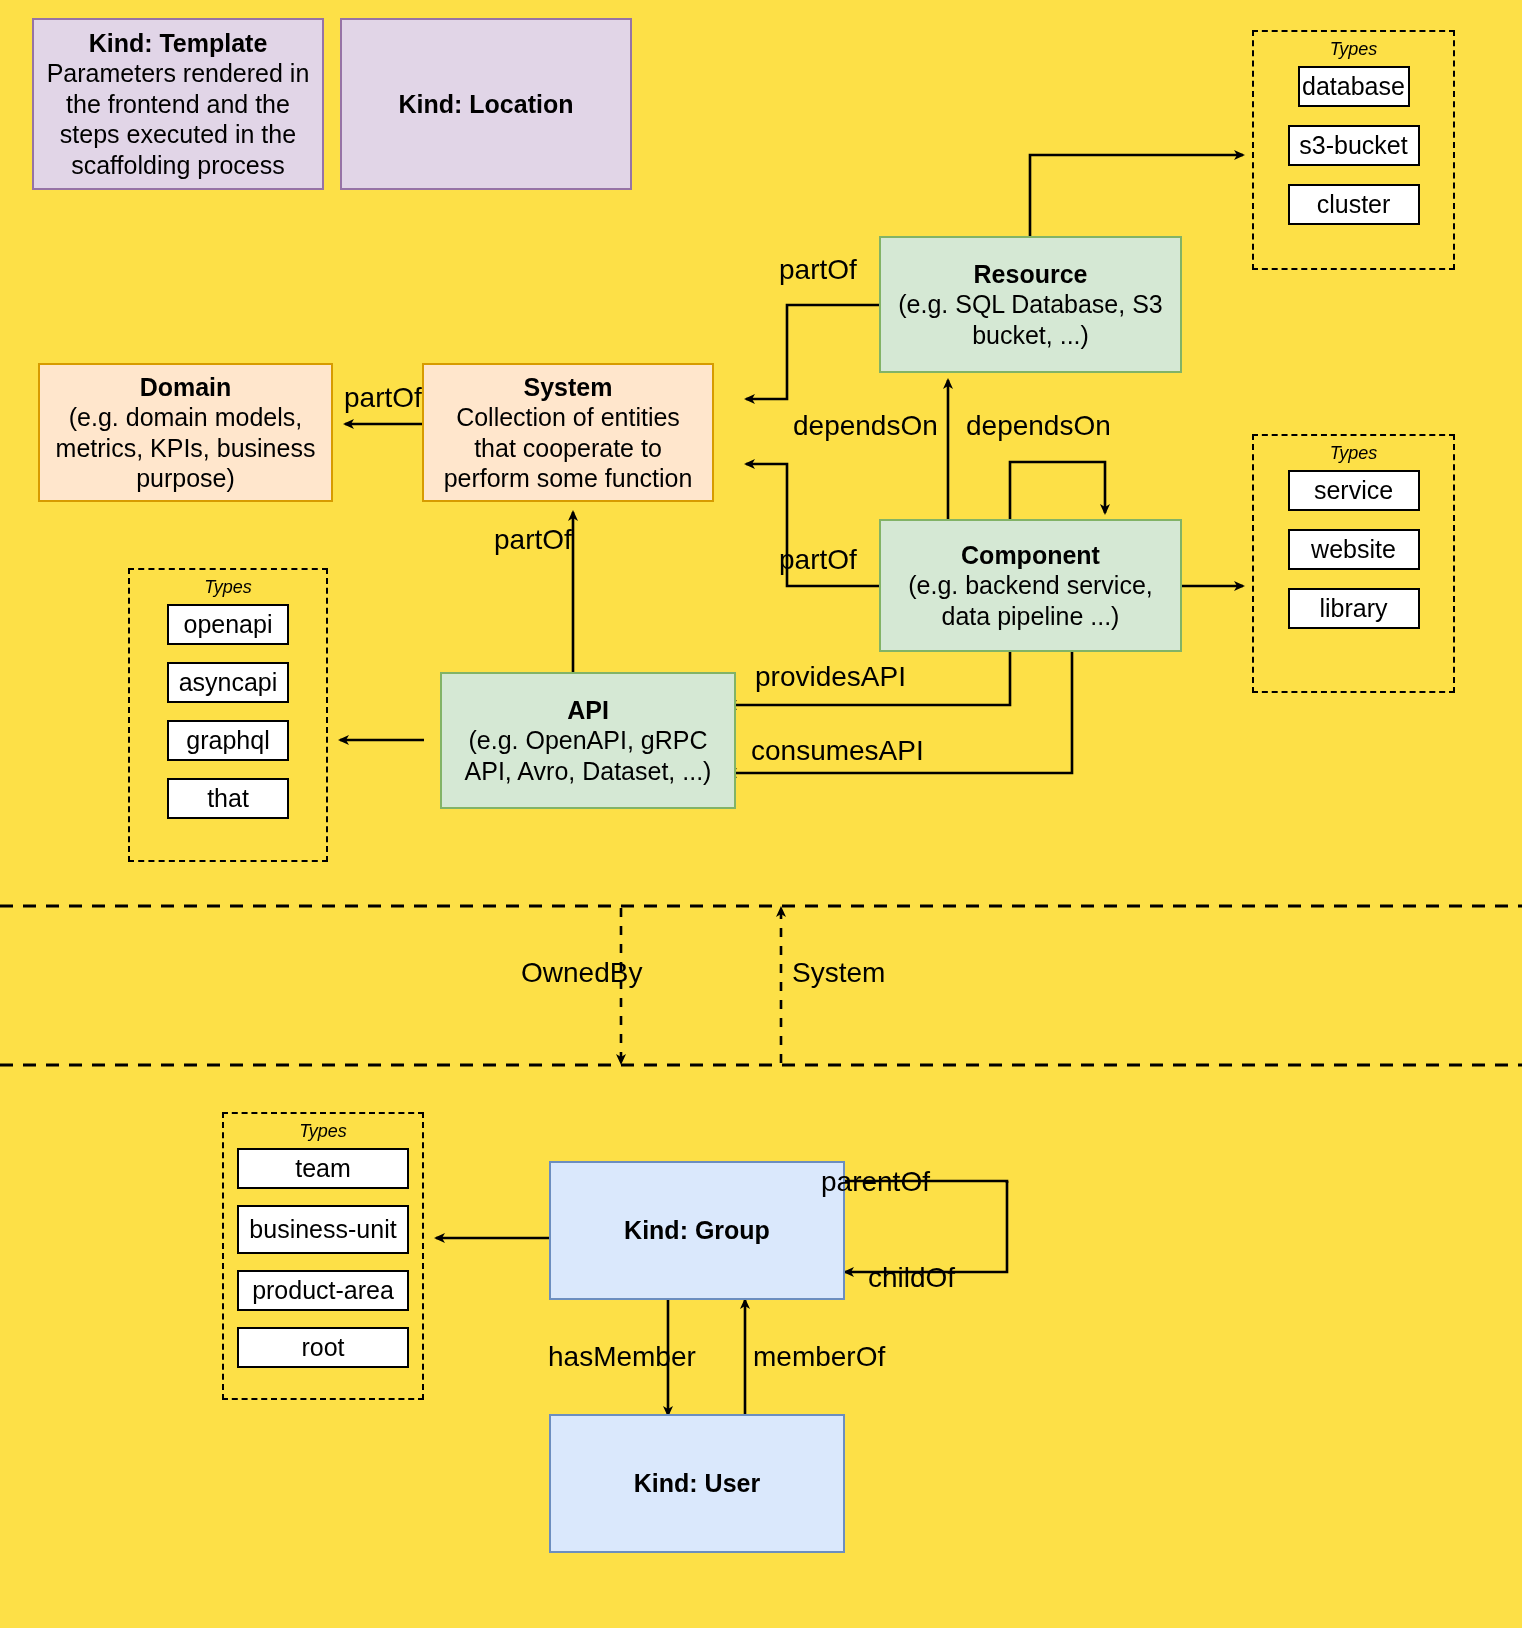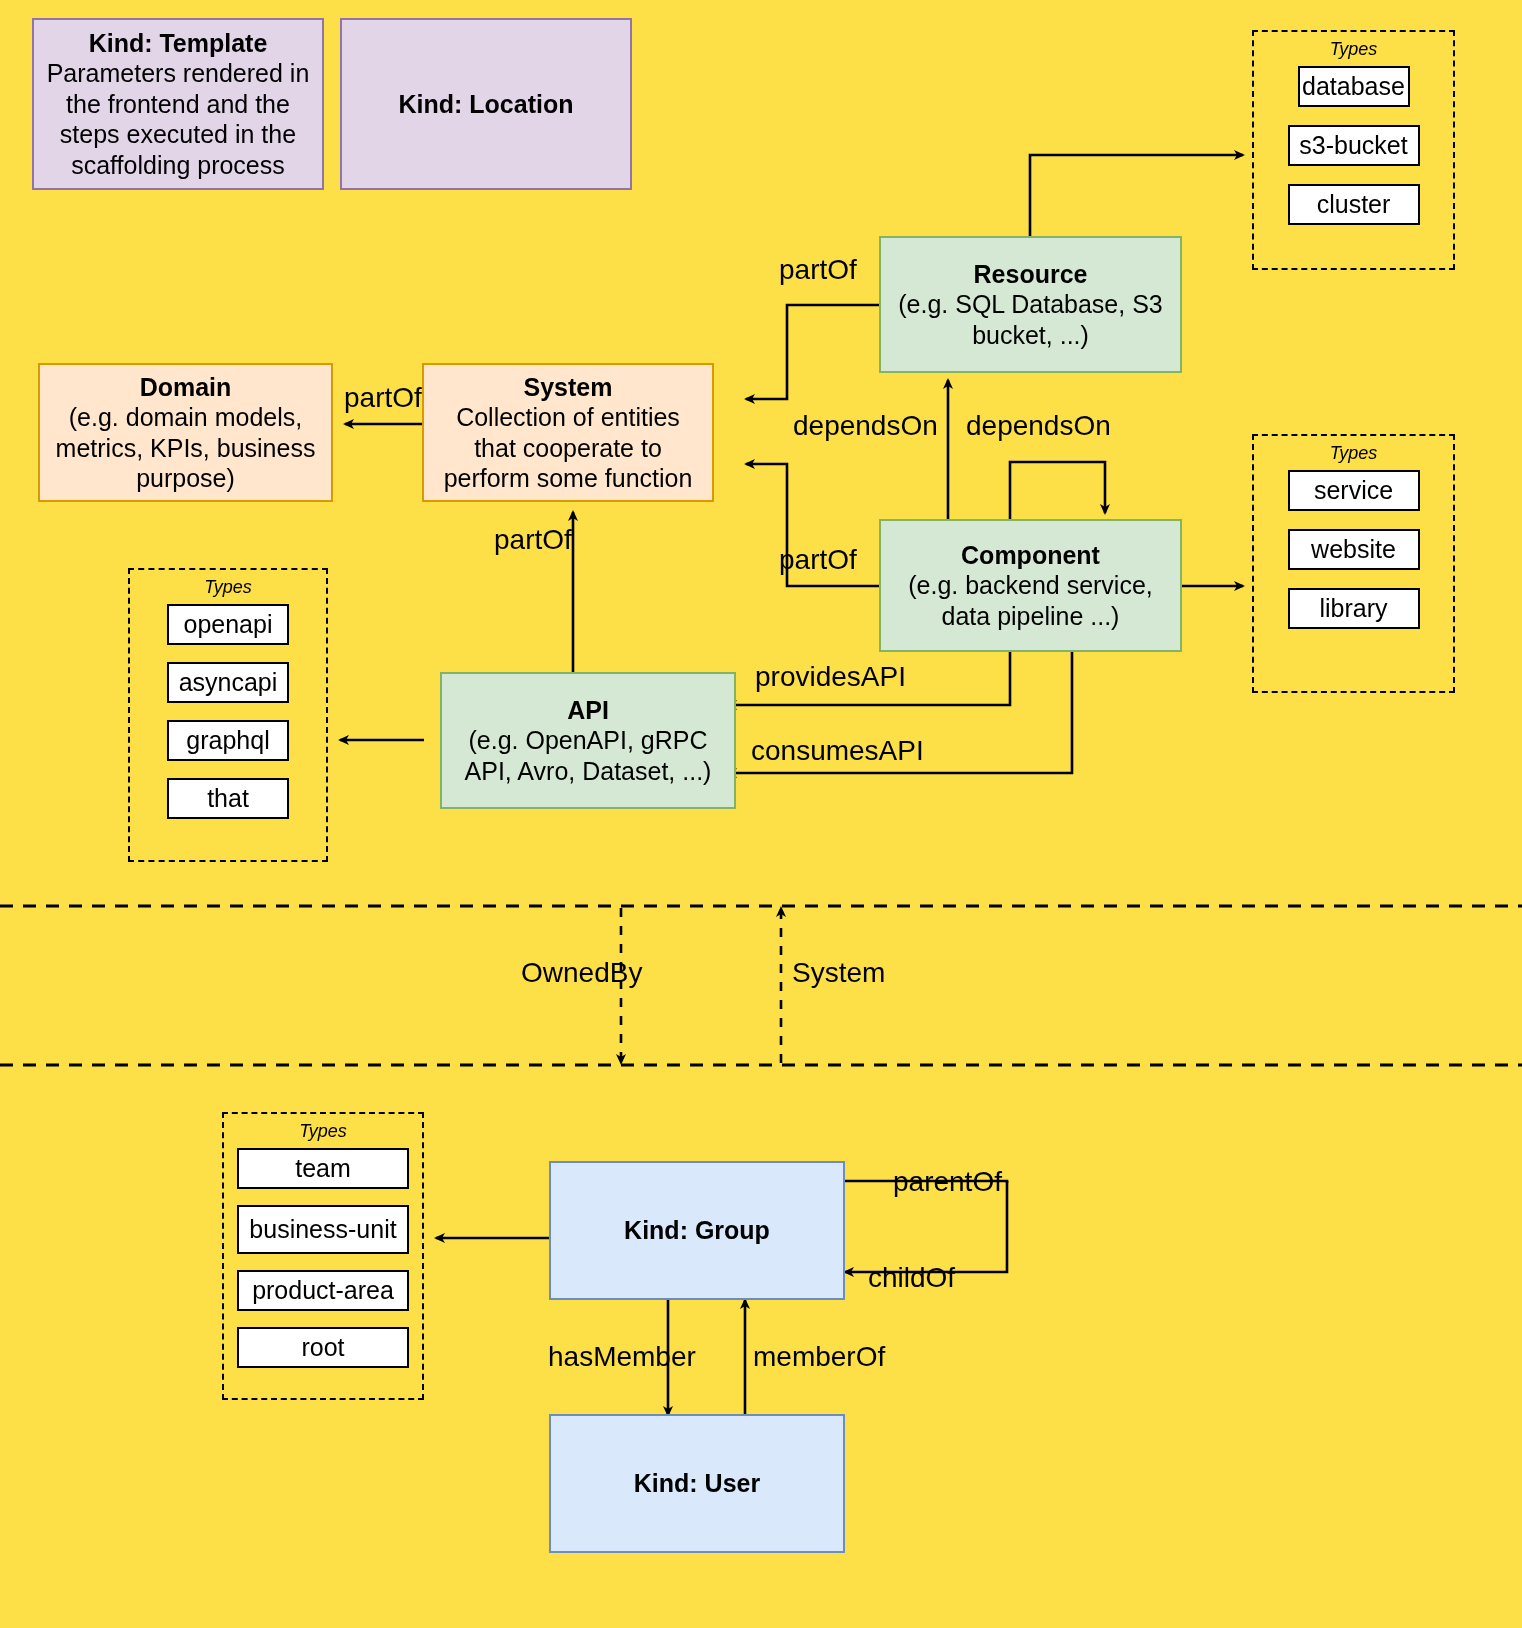--- a/index.html
+++ b/index.html
@@ -147,18 +147,18 @@
   <div class="edgelabel" style="left:779px;top:254px;">partOf</div>
   <div class="edgelabel" style="left:344px;top:382px;">partOf</div>
   <div class="edgelabel" style="left:793px;top:410px;">dependsOn</div>
   <div class="edgelabel" style="left:966px;top:410px;">dependsOn</div>
   <div class="edgelabel" style="left:779px;top:544px;">partOf</div>
   <div class="edgelabel" style="left:494px;top:524px;">partOf</div>
   <div class="edgelabel" style="left:755px;top:661px;">providesAPI</div>
   <div class="edgelabel" style="left:751px;top:735px;">consumesAPI</div>
   <div class="edgelabel" style="left:521px;top:957px;">OwnedBy</div>
   <div class="edgelabel" style="left:792px;top:957px;">System</div>
-  <div class="edgelabel" style="left:893px;top:1166px;">parentOf</div>
+  <div class="edgelabel" style="left:821px;top:1166px;">parentOf</div>
   <div class="edgelabel" style="left:868px;top:1262px;">childOf</div>
   <div class="edgelabel" style="left:548px;top:1341px;">hasMember</div>
   <div class="edgelabel" style="left:753px;top:1341px;">memberOf</div>
 
 </div>
 
 </body></html>

